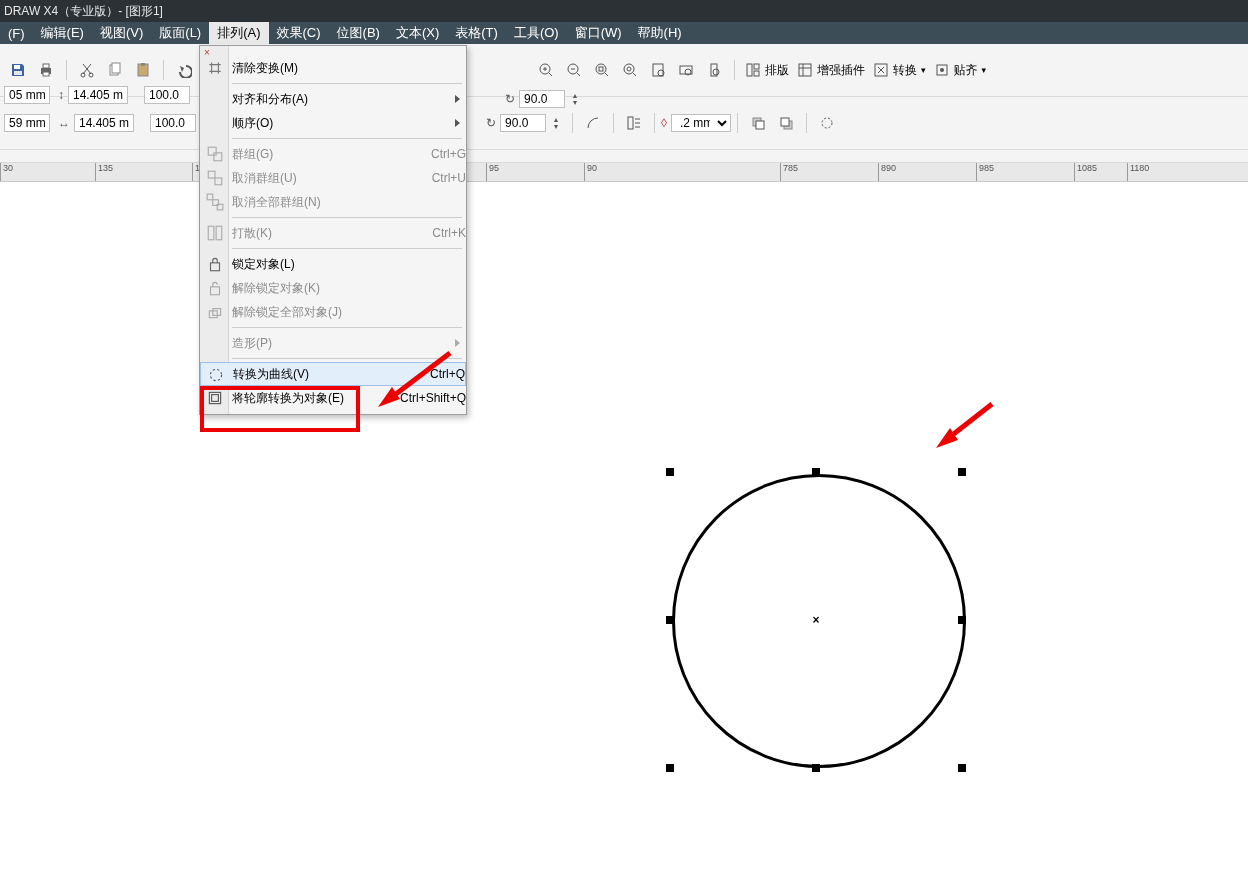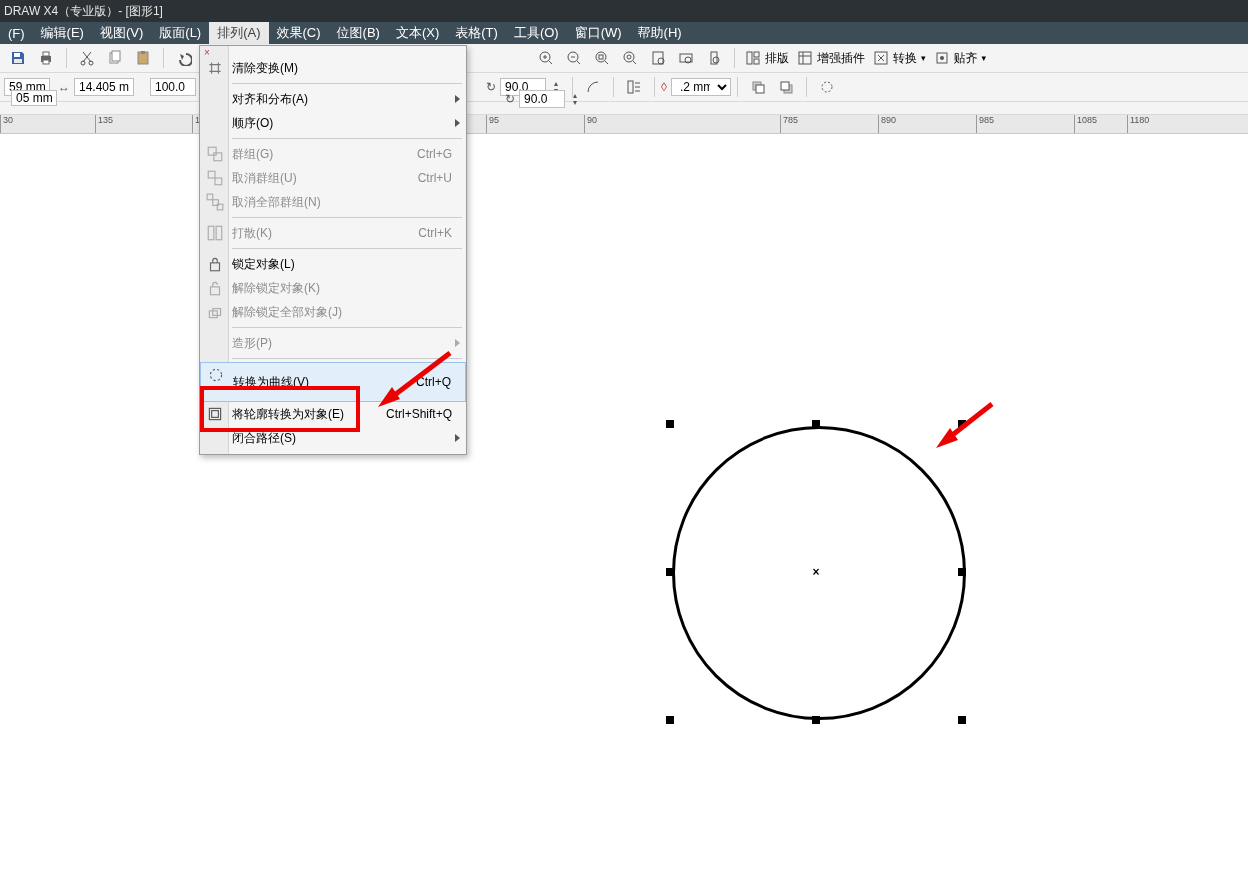--- a/index.html
+++ b/index.html
@@ -37,31 +37,31 @@
     font-size: 13px;
   }
   .menubar .menu-item {
     padding: 0 8px;
     display: flex;
     align-items: center;
     white-space: nowrap;
   }
   .menubar .menu-item.active {
     background: #e9e9e9;
-    color: #404040;
+    color: #000000;
   }
 
   
   .toolbar {
     height: 28px;
     background: #f4f4f4;
     border-bottom: 1px solid #d9d9d9;
     display: flex;
     align-items: center;
-    padding: 0 4px;
+    padding: 12px 4px;
     font-size: 12px;
     gap: 0;
   }
   .tb-btn {
     width: 22px;
     height: 22px;
     display: flex;
     align-items: center;
     justify-content: center;
     margin: 0 3px;
@@ -164,37 +164,37 @@
     width: 18px;
     height: 18px;
     display:flex;
     align-items:center;
     justify-content:center;
     color: #666;
   }
   .dropdown .dditem.disabled { color: #8c8c8c; }
   .dropdown .dditem .shortcut {
     margin-left: auto;
-    margin-right: 14px;
+    margin-right: 0;
     text-align: right;
   }
   .dropdown .dditem .arrow {
     position:absolute;
     right:6px;
     top:8px;
     width:0;height:0;
     border-top:4px solid transparent;
     border-bottom:4px solid transparent;
     border-left:5px solid #555;
   }
   .dropdown .dditem.highlight {
     background: #e3eefb;
     border: 1px solid #9cc1eb;
     box-sizing: border-box;
-    height: 40px;
+    height: 24px;
   }
   .dropdown .ddsep {
     height: 1px;
     background: #cccccc;
     margin: 3px 4px 3px 32px;
   }
   .dropdown .icon-strip {
     position:absolute;
     left:0;
     top:0;
@@ -469,21 +469,21 @@
     <div class="tb-sep"></div>
 
     <div class="tb-btn">
       <svg viewBox="0 0 16 16">
           <circle cx="8" cy="8" r="5" fill="none" stroke="#555" stroke-dasharray="2 2"></circle>
         </svg>
     </div>
   </div>
 
   <div style="position:absolute;top:72px;left:0;height:28px;display:flex;align-items:center;padding:0 4px;">
-    <div style="height:28px;display:flex;align-items:center;flex-direction:column;">
+    <div style="height:28px;display:flex;align-items:center;">
       <input class="tb-input tiny" style="margin-top: 18px;" value="05 mm">
       <div style="width:8px;"></div>
       <span style="margin-top:18px;margin-right:4px;color:#555;">↕</span>
       <input class="tb-input small" style="margin-top: 18px;" value="14.405 mm">
       <div style="width:16px;"></div>
       <input class="tb-input tiny" style="margin-top: 18px;" value="100.0">
     </div>
   </div>
 
   <div style="position:absolute;top:90px;left:505px;height:18px;display:flex;align-items:center;">
@@ -660,24 +660,20 @@
     <div class="dditem">
       <span class="ddicon">
         <svg viewBox="0 0 16 16">
             <rect x="3" y="3" width="10" height="10" fill="none" stroke="#555"></rect>
             <rect x="5" y="5" width="6" height="6" fill="none" stroke="#555"></rect>
           </svg>
       </span>
       <span>将轮廓转换为对象(E)</span>
       <span class="shortcut">Ctrl+Shift+Q</span>
     </div>
-    <div class="dditem">
-      <span>闭合路径(S)</span>
-      <div class="arrow"></div>
-    </div>
     <div style="height:4px;"></div>
   </div>
 
   <div class="anno-box" style="left:200px;top:386px;width:152px;height:38px;"></div>
 
   <svg class="anno-arrow" style="left:370px;top:345px;width:90px;height:70px;" viewBox="0 0 90 70">
     <defs></defs>
     <line x1="80" y1="8" x2="18" y2="55" stroke="#ec0000" stroke-width="5"></line>
     <polygon points="8,62 30,54 22,42" fill="#ec0000"></polygon>
   </svg>

